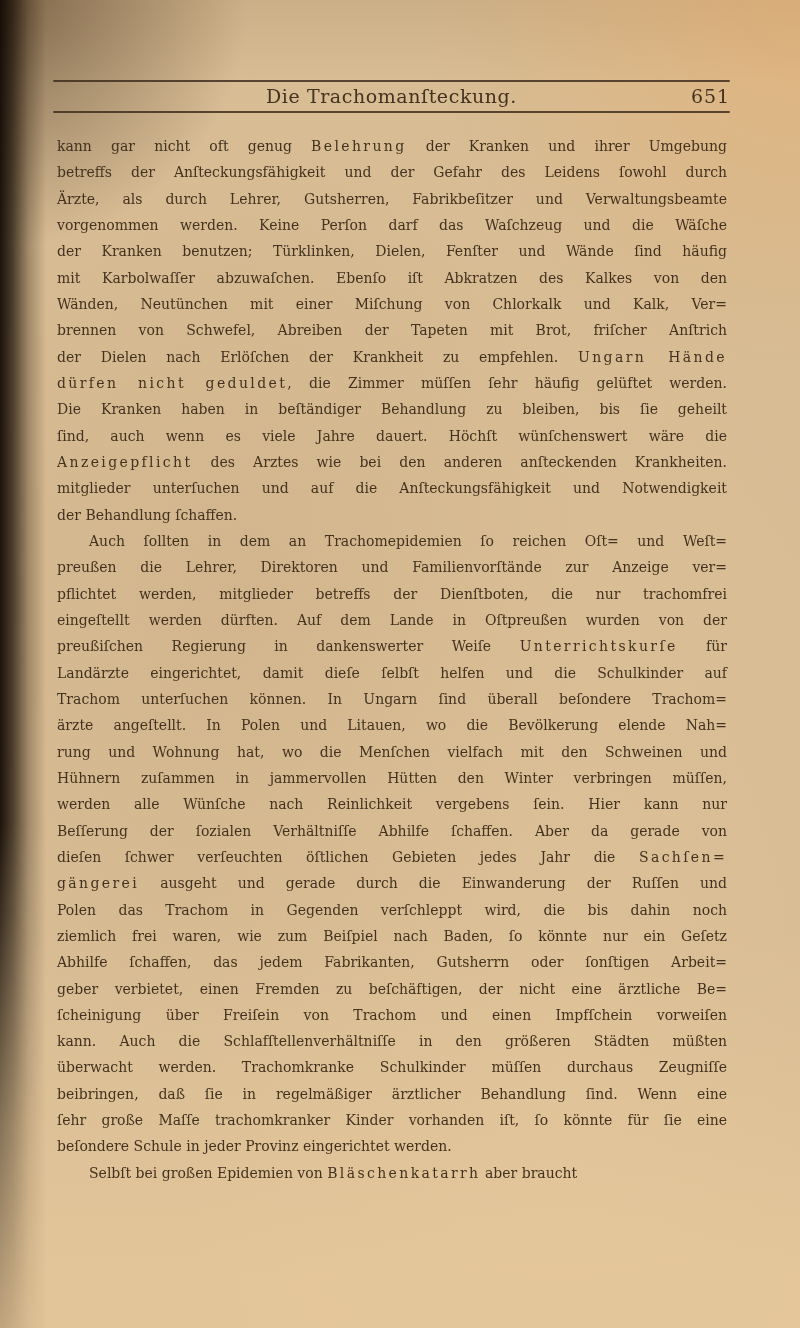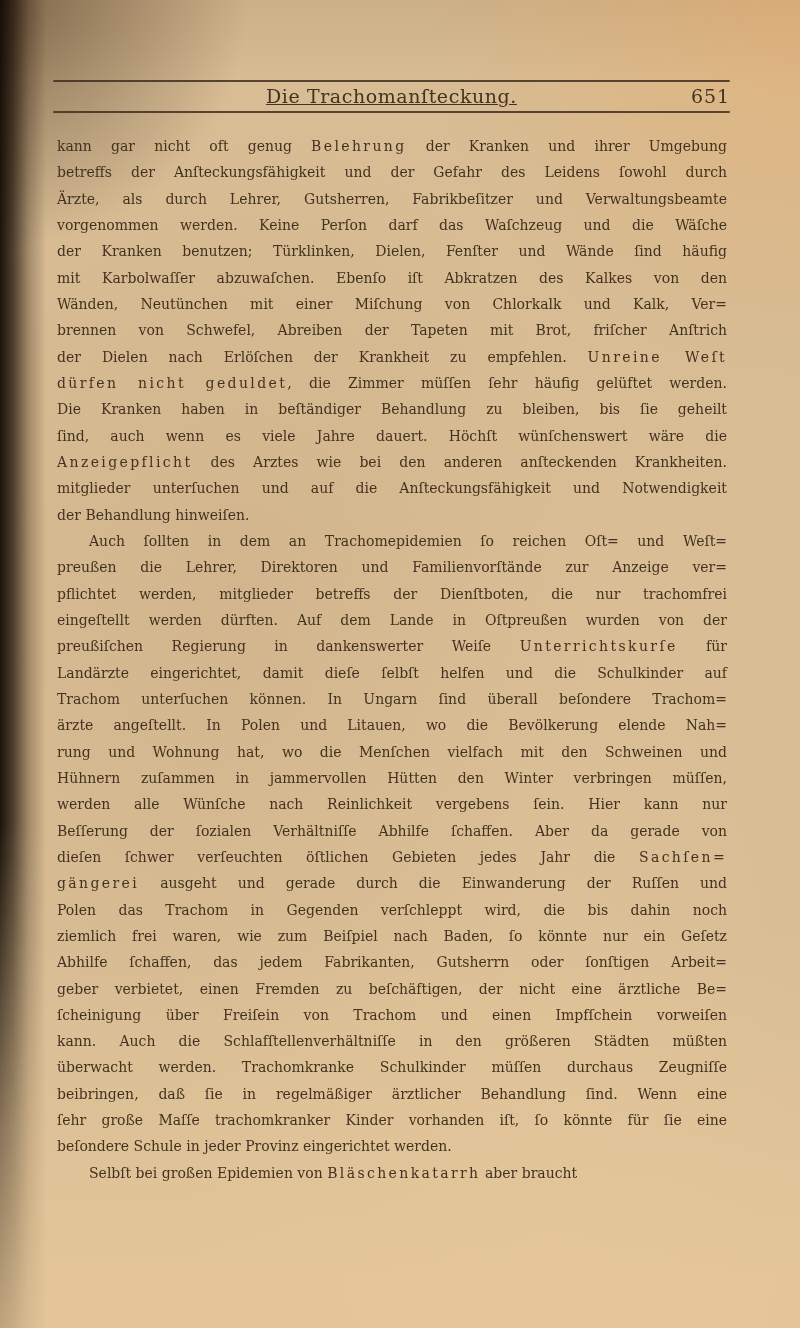--- a/index.html
+++ b/index.html
@@ -23,21 +23,21 @@
     position:absolute;left:0;top:0;width:46px;height:1328px;
     background:linear-gradient(to right, rgba(18,10,4,0.95) 0%, rgba(24,14,6,0.72) 28%, rgba(40,24,10,0.30) 62%, rgba(40,24,10,0) 100%);
     -webkit-mask-image:linear-gradient(to bottom,#000 0%,#000 62%,rgba(0,0,0,0.45) 85%,rgba(0,0,0,0.18) 100%);
             mask-image:linear-gradient(to bottom,#000 0%,#000 62%,rgba(0,0,0,0.45) 85%,rgba(0,0,0,0.18) 100%);
   }
   .header{position:absolute;left:53px;top:0;width:677px;height:120px;color:var(--ink,#43321f);}
   .rule{position:absolute;left:0;width:677px;height:2px;background:rgba(64,47,30,0.85);border-radius:1px;}
   .rule.top{top:80px;}
   .rule.bottom{top:111px;}
   .headrow{position:absolute;left:0;top:82px;width:677px;height:28px;line-height:28px;}
-  .title{display:block;text-align:center;font-size:19px;letter-spacing:0.03em;text-decoration:underline;}
+  .title{display:block;text-align:center;font-size:19px;letter-spacing:0.03em;}
   .pagenum{position:absolute;right:0;top:0;font-size:19px;letter-spacing:0.05em;text-align:right;}
   .bodytext{
     position:absolute;left:57px;top:133px;width:670px;
     font-size:14px;line-height:26.33px;color:var(--ink,#43321f);
   }
   .line{text-align:justify;text-align-last:justify;}
   .line.end{text-align-last:left;}
   .line.indent{text-indent:32px;}
   .gesperrt{letter-spacing:0.17em;}
 </style>
@@ -58,27 +58,27 @@
 
   <div class="bodytext">
       <div class="line"><span>kann gar nicht oft genug </span><span class="gesperrt">Belehrung</span><span> der Kranken und ihrer Umgebung</span></div>
       <div class="line"><span>betreffs der Anſteckungsfähigkeit und der Gefahr des Leidens ſowohl durch</span></div>
       <div class="line"><span>Ärzte, als durch Lehrer, Gutsherren, Fabrikbeſitzer und Verwaltungsbeamte</span></div>
       <div class="line"><span>vorgenommen werden. Keine Perſon darf das Waſchzeug und die Wäſche</span></div>
       <div class="line"><span>der Kranken benutzen; Türklinken, Dielen, Fenſter und Wände ſind häufig</span></div>
       <div class="line"><span>mit Karbolwaſſer abzuwaſchen. Ebenſo iſt Abkratzen des Kalkes von den</span></div>
       <div class="line"><span>Wänden, Neutünchen mit einer Miſchung von Chlorkalk und Kalk, Ver=</span></div>
       <div class="line"><span>brennen von Schwefel, Abreiben der Tapeten mit Brot, friſcher Anſtrich</span></div>
-      <div class="line"><span>der Dielen nach Erlöſchen der Krankheit zu empfehlen. </span><span class="gesperrt">Unreine Weſt</span></div>
+      <div class="line"><span>der Dielen nach Erlöſchen der Krankheit zu empfehlen. </span><span class="gesperrt">Ungarn Hände</span></div>
       <div class="line"><span class="gesperrt">dürfen nicht geduldet</span><span>, die Zimmer müſſen ſehr häufig gelüftet werden.</span></div>
       <div class="line"><span>Die Kranken haben in beſtändiger Behandlung zu bleiben, bis ſie geheilt</span></div>
       <div class="line"><span>ſind, auch wenn es viele Jahre dauert. Höchſt wünſchenswert wäre die</span></div>
       <div class="line"><span class="gesperrt">Anzeigepflicht</span><span> des Arztes wie bei den anderen anſteckenden Krankheiten.</span></div>
       <div class="line"><span>mitglieder unterſuchen und auf die Anſteckungsfähigkeit und Notwendigkeit</span></div>
-      <div class="line end"><span>der Behandlung hinweiſen.</span></div>
+      <div class="line end"><span>der Behandlung ſchaffen.</span></div>
       <div class="line indent"><span>Auch ſollten in dem an Trachomepidemien ſo reichen Oſt= und Weſt=</span></div>
       <div class="line"><span>preußen die Lehrer, Direktoren und Familienvorſtände zur Anzeige ver=</span></div>
       <div class="line"><span>pflichtet werden, mitglieder betreffs der Dienſtboten, die nur trachomfrei</span></div>
       <div class="line"><span>eingeſtellt werden dürften. Auf dem Lande in Oſtpreußen wurden von der</span></div>
       <div class="line"><span>preußiſchen Regierung in dankenswerter Weiſe </span><span class="gesperrt">Unterrichtskurſe</span><span> für</span></div>
       <div class="line"><span>Landärzte eingerichtet, damit dieſe ſelbſt helfen und die Schulkinder auf</span></div>
       <div class="line"><span>Trachom unterſuchen können. In Ungarn ſind überall beſondere Trachom=</span></div>
       <div class="line"><span>ärzte angeſtellt. In Polen und Litauen, wo die Bevölkerung elende Nah=</span></div>
       <div class="line"><span>rung und Wohnung hat, wo die Menſchen vielfach mit den Schweinen und</span></div>
       <div class="line"><span>Hühnern zuſammen in jammervollen Hütten den Winter verbringen müſſen,</span></div>

